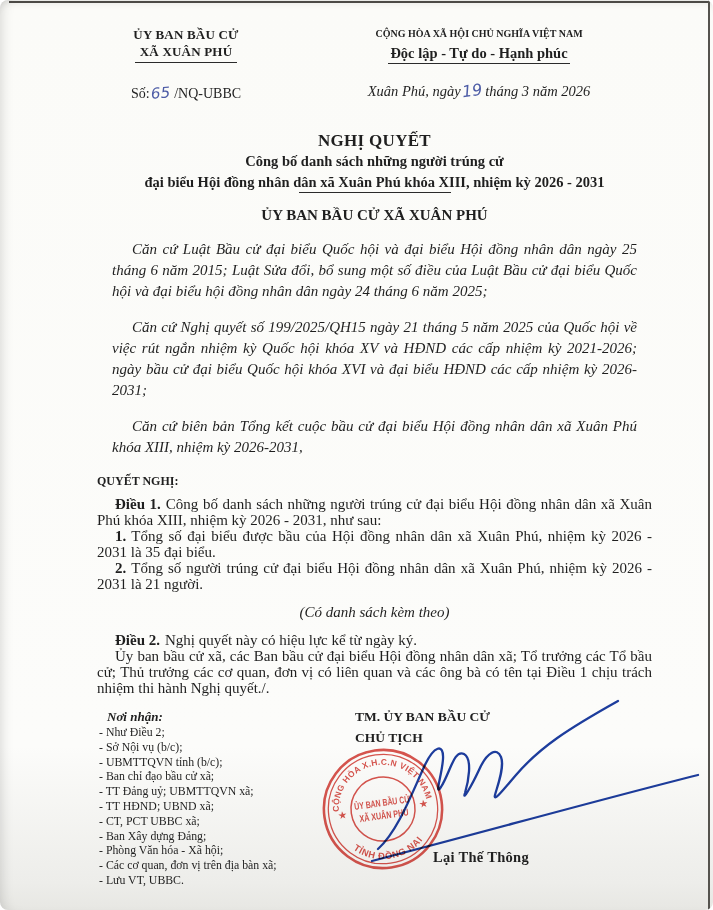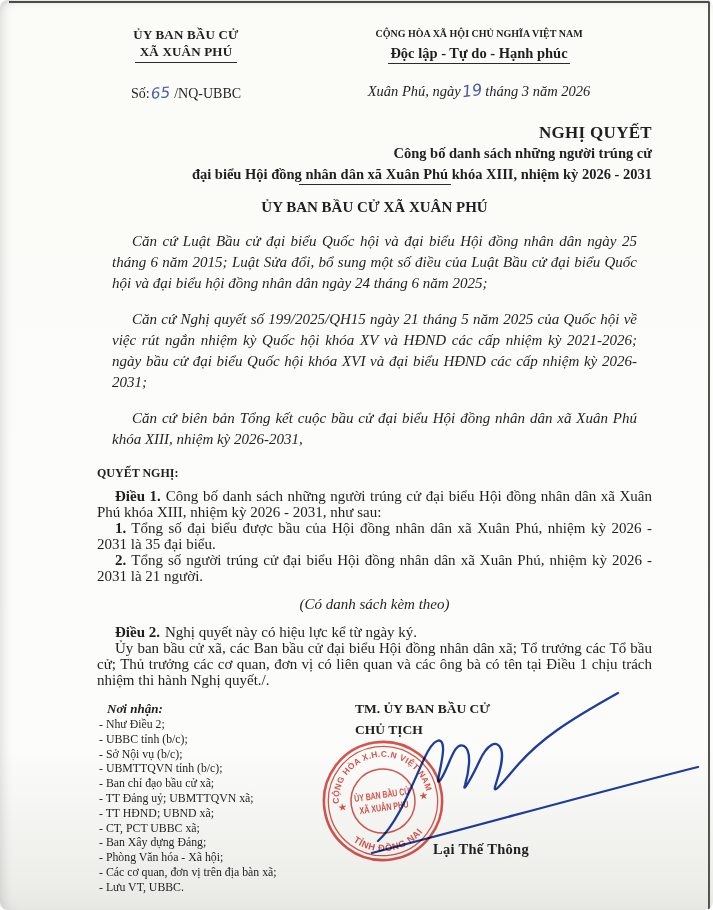--- a/index.html
+++ b/index.html
@@ -28,21 +28,21 @@
   .hdr-nat1{font-weight:bold;font-size:10px;line-height:16px;}
   .hdr-nat2{display:inline-block;font-weight:bold;font-size:14.5px;margin-top:3px;
             border-bottom:1.5px solid #2b2b2b;padding:0 2px 1px;}
   .place-date{margin-top:17px;font-style:italic;font-size:14.5px;}
   .hand{font-family:"DejaVu Sans",sans-serif;font-style:italic;font-weight:500;
         color:#4d5ca6;display:inline-block;}
   .hand-no{font-size:15px;transform:rotate(-4deg);margin:0 1px;}
   .hand-day{font-size:16px;transform:rotate(-7deg);margin:0 3px 0 1px;}
 
   
-  .title-block{text-align:right;margin-top:21px;}
+  .title-block{text-align:center;margin-top:29px;}
   .doc-type{font-weight:bold;font-size:17px;letter-spacing:.3px;}
   .doc-sub{font-weight:bold;font-size:14.5px;line-height:21px;}
   .title-rule{width:152px;border-bottom:1.4px solid #2b2b2b;margin:-1px auto 0;}
   .authority{font-weight:bold;font-size:15px;margin-top:14px;text-align:center;}
 
   
   .preamble p{margin:15px;font-style:italic;font-size:15px;line-height:21px;
               text-align:justify;text-indent:20px;}
   .preamble{margin-top:9px;}
   .resolve-heading{text-align:left;font-weight:bold;font-size:12px;margin-top:16px;}
@@ -116,21 +116,20 @@
       <div class="note">(Có danh sách kèm theo)</div>
       <p><b class="lead">Điều 2.</b><span>Nghị quyết này có hiệu lực kể từ ngày ký.</span></p>
       <p><span>Ủy ban bầu cử xã, các Ban bầu cử đại biểu Hội đồng nhân dân xã; Tổ trưởng các Tổ bầu cử; Thủ trưởng các cơ quan, đơn vị có liên quan và các ông bà có tên tại Điều 1 chịu trách nhiệm thi hành Nghị quyết./.</span></p>
     </div>
 
     <div class="footer">
 
       <div class="recipients">
         <div class="recipients-heading">Nơi nhận:</div>
         <div class="recipients-item">- Như Điều 2;</div>
-        <div class="recipients-item">- UBBC tỉnh (b/c);</div>
         <div class="recipients-item">- Sở Nội vụ (b/c);</div>
         <div class="recipients-item">- UBMTTQVN tỉnh (b/c);</div>
         <div class="recipients-item">- Ban chỉ đạo bầu cử xã;</div>
         <div class="recipients-item">- TT Đảng uỷ; UBMTTQVN xã;</div>
         <div class="recipients-item">- TT HĐND; UBND xã;</div>
         <div class="recipients-item">- CT, PCT UBBC xã;</div>
         <div class="recipients-item">- Ban Xây dựng Đảng;</div>
         <div class="recipients-item">- Phòng Văn hóa - Xã hội;</div>
         <div class="recipients-item">- Các cơ quan, đơn vị trên địa bàn xã;</div>
         <div class="recipients-item">- Lưu VT, UBBC.</div>

